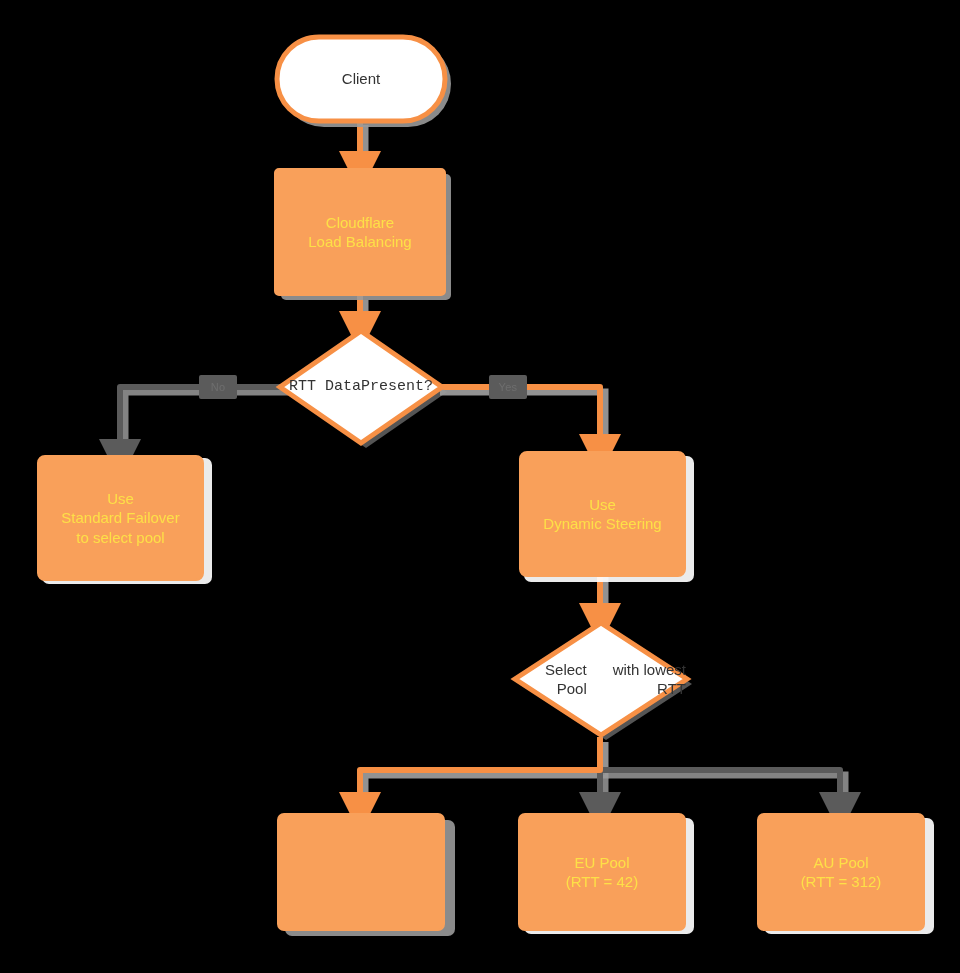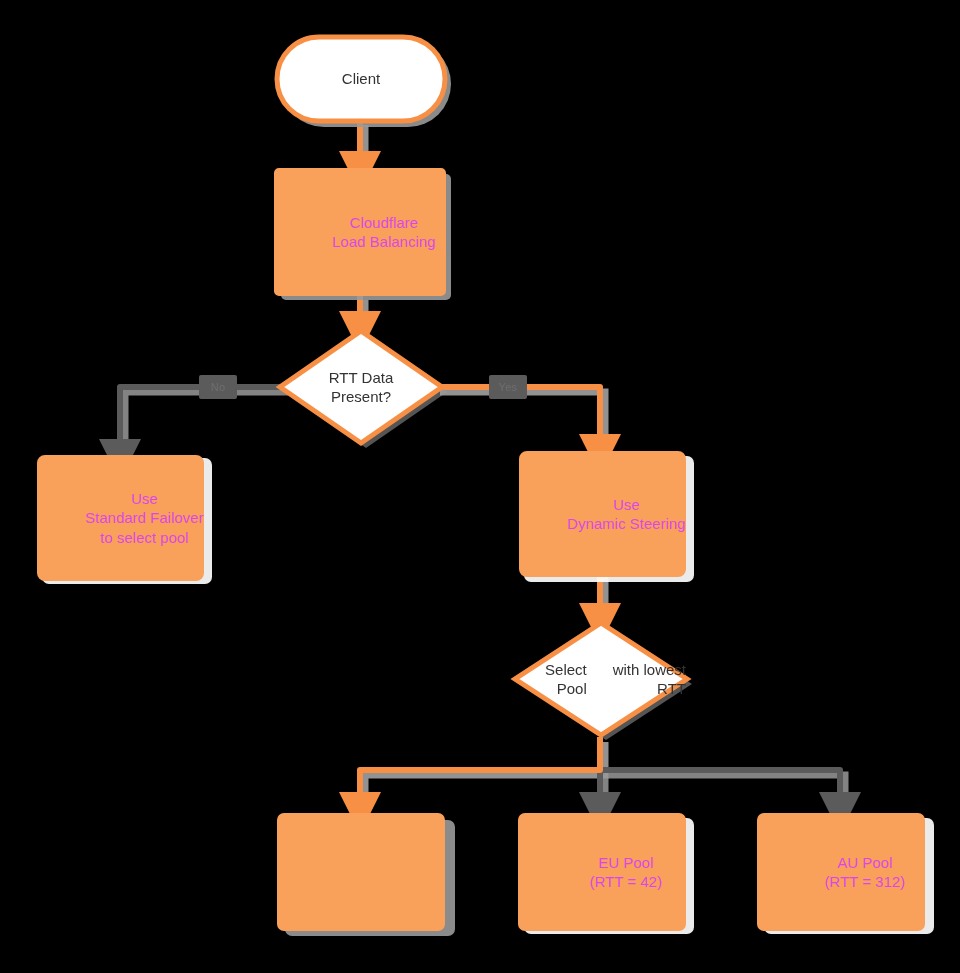--- a/index.html
+++ b/index.html
@@ -6,21 +6,21 @@
   body{
     font-family:"Liberation Sans","DejaVu Sans",sans-serif;
     width:960px;height:973px;position:relative;overflow:hidden;
   }
   #stage{position:absolute;left:0;top:0;width:960px;height:973px;}
   svg.layer{position:absolute;left:0;top:0;width:960px;height:973px;}
   .nodeText{
     position:absolute;display:flex;align-items:center;justify-content:center;
     text-align:center;line-height:1.28;pointer-events:none;
   }
-  .t-white{color:#d946ef;font-size:15px;padding-left:24px;}
+  .t-white{color:#fde047;font-size:15px;}
   .t-dark{color:#333333;font-size:15px;text-align:right;}
   .bold{font-weight:bold;}
   .edgeLabel{
     position:absolute;display:flex;align-items:center;justify-content:center;
     background:#5b5b5b;color:#6e6e6e;font-size:11px;border-radius:2px;
     letter-spacing:.3px;
   }
 </style>
 </head>
 <body>
@@ -108,21 +108,21 @@
 
   <div class="nodeText t-dark" style="left:277px;top:37px;width:168px;height:84px;">
     <span>Client</span>
   </div>
 
   <div class="nodeText t-white" style="left:275px;top:169px;width:170px;height:126px;flex-direction:column;">
     <span>Cloudflare</span>
     <span>Load Balancing</span>
   </div>
 
-  <div class="nodeText t-dark" style="left:281px;top:331px;width:160px;height:112px;flex-direction:column;">
+  <div class="nodeText t-dark" style="left:281px;top:331px;width:160px;height:112px;flex-direction:row;font-family:Liberation Mono, monospace;">
     <span>RTT Data</span>
     <span>Present?</span>
   </div>
 
   <div class="nodeText t-white" style="left:38px;top:456px;width:165px;height:124px;flex-direction:column;">
     <span>Use</span>
     <span>Standard Failover</span>
     <span>to select pool</span>
   </div>
 

